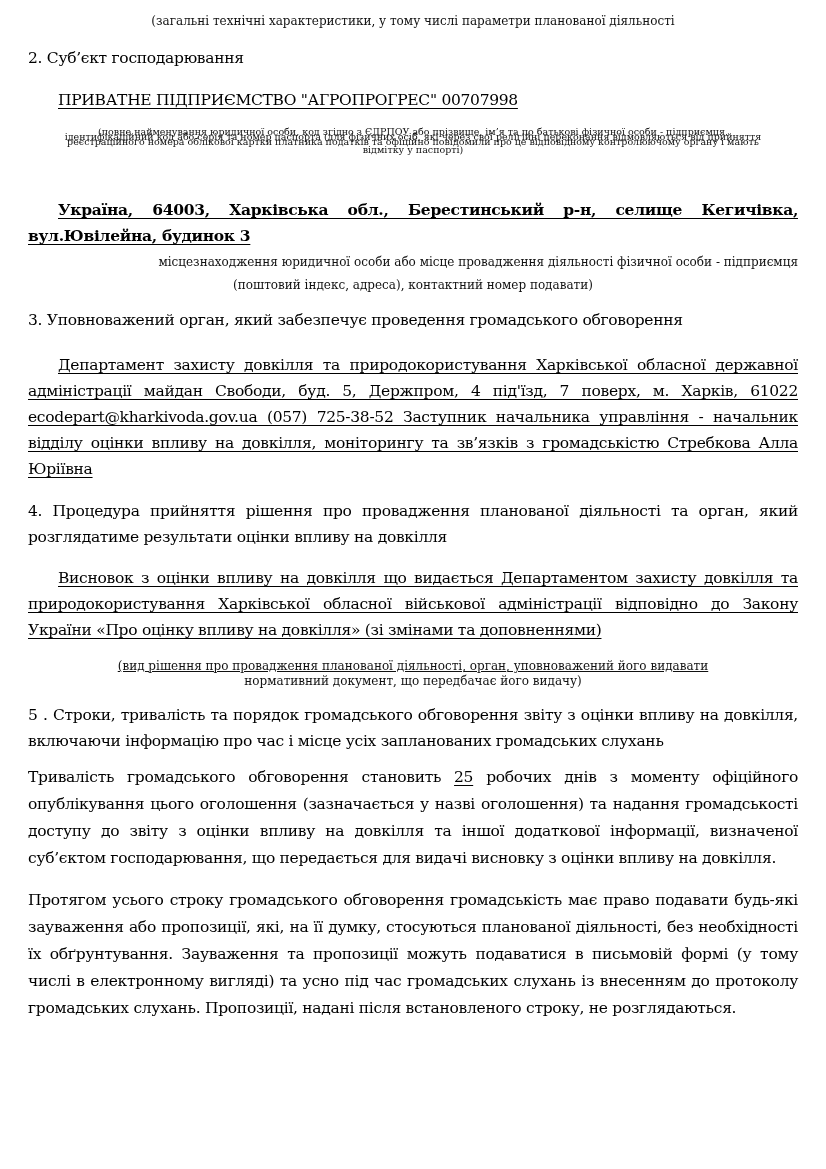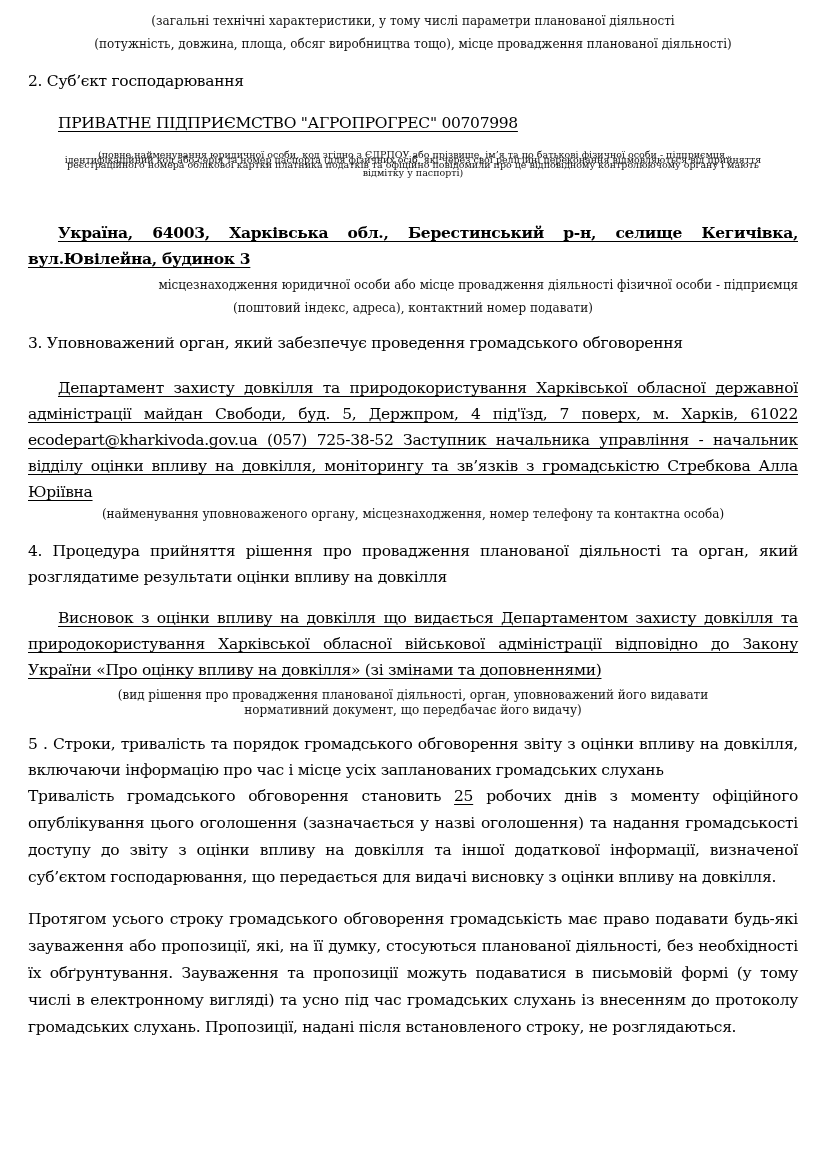--- a/index.html
+++ b/index.html
@@ -53,39 +53,38 @@
   }
   .indent { text-indent: 30px; }
   .addr { margin-top: 32px; font-weight: bold; }
   .mt-cap1 { margin-top: 6px; text-align: right; }
   .mt-cap2 { margin-top: 8px; }
   .mt-h3 { margin-top: 14px; }
   .mt-dept { margin-top: 19px; }
   .mt-capdept { margin-top: 2px; }
   .mt-h4 { }
   .mt-concl { margin-top: 15px; text-decoration: underline; }
-  .mt-capc1 { margin-top: 5px; }
+  .mt-capc1 { margin-top: 16px; text-decoration: underline; }
   .mt-capc2 { margin-top: 0; }
   .mt-h5 { margin-top: 13px; }
   .para {
     text-align: justify;
     line-height: 27px;
   }
-  .mt-p1 { margin-top: 0; }
+  .mt-p1 { margin-top: 10px; }
   .mt-p2 { margin-top: 15px; }
   .mt-p3 { margin-top: 12px; }
   .cap-top { margin-top: 4px; }
 </style>
 </head>
 <body>
 
 <div class="page">
 
   <div class="cap cap-top">(загальні технічні характеристики, у тому числі параметри планованої діяльності</div>
-  <div class="cap mt-cap2">(потужність, довжина, площа, обсяг виробництва тощо), місце провадження планованої діяльності)</div>
 
   <div class="heading">2. Суб’єкт господарювання</div>
 
   <div class="subject underl">ПРИВАТНЕ ПІДПРИЄМСТВО "АГРОПРОГРЕС" 00707998</div>
 
   <div class="overlap-block">
     <div class="ocap">(повне найменування юридичної особи, код згідно з ЄДРПОУ або прізвище, ім’я та по батькові фізичної особи - підприємця,</div>
     <div class="ocap">ідентифікаційний код або серія та номер паспорта (для фізичних осіб, які через свої релігійні переконання відмовляються від прийняття</div>
     <div class="ocap">реєстраційного номера облікової картки платника податків та офіційно повідомили про це відповідному контролюючому органу і мають</div>
     <div class="ocap last">відмітку у паспорті)</div>
@@ -93,21 +92,20 @@
 
   <div class="upara underl indent addr">Україна, 64003, Харківська обл., Берестинський р-н, селище Кегичівка, вул.Ювілейна, будинок 3</div>
 
   <div class="cap mt-cap1">місцезнаходження юридичної особи або місце провадження діяльності фізичної особи - підприємця</div>
   <div class="cap mt-cap2">(поштовий індекс, адреса), контактний номер подавати)</div>
 
   <div class="heading mt-h3">3. Уповноважений орган, який забезпечує проведення громадського обговорення</div>
 
   <div class="upara underl indent mt-dept">Департамент захисту довкілля та природокористування Харківської обласної державної адміністрації майдан Свободи, буд. 5, Держпром, 4 під'їзд, 7 поверх, м. Харків, 61022 ecodepart@kharkivoda.gov.ua (057) 725-38-52 Заступник начальника управління - начальник відділу оцінки впливу на довкілля, моніторингу та зв’язків з громадськістю Стребкова Алла Юріївна</div>
 
-  <div class="cap mt-capdept">(найменування уповноваженого органу, місцезнаходження, номер телефону та контактна особа)</div>
 
   <div class="heading mt-h4">4. Процедура прийняття рішення про провадження планованої діяльності та орган, який розглядатиме результати оцінки впливу на довкілля</div>
 
   <div class="upara underl indent mt-concl">Висновок з оцінки впливу на довкілля що видається Департаментом захисту довкілля та природокористування Харківської обласної військової адміністрації відповідно до Закону України «Про оцінку впливу на довкілля» (зі змінами та доповненнями)</div>
 
   <div class="cap mt-capc1">(вид рішення про провадження планованої діяльності, орган, уповноважений його видавати</div>
   <div class="cap mt-capc2">нормативний документ, що передбачає його видачу)</div>
 
   <div class="heading mt-h5">5 . Строки, тривалість та порядок громадського обговорення звіту з оцінки впливу на довкілля, включаючи інформацію про час і місце усіх запланованих громадських слухань</div>
 

